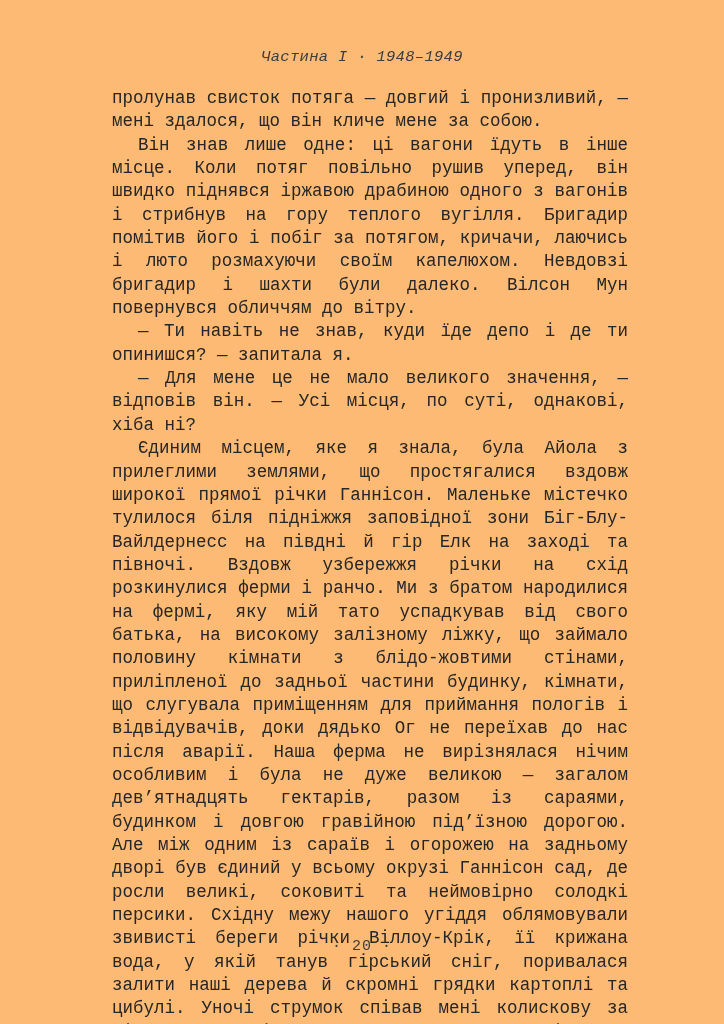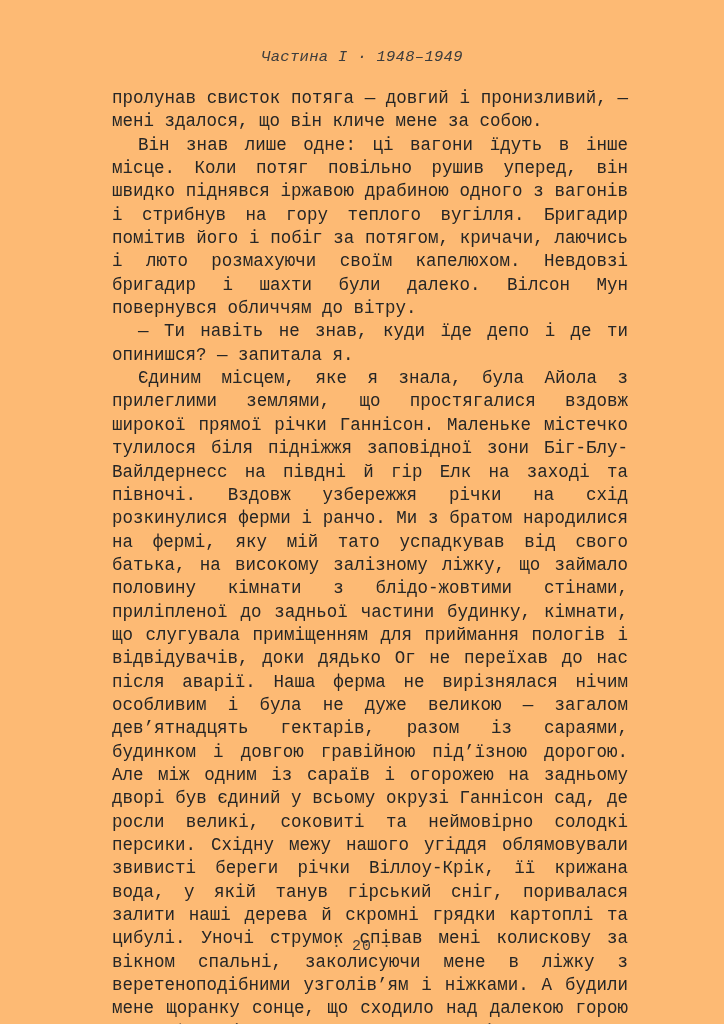--- a/index.html
+++ b/index.html
@@ -61,17 +61,18 @@
 </head>
 <body>
 
 <div class="page">
   <div class="running-header">Частина I · 1948–1949</div>
 
   <div class="body-text" id="paragraphs">
       <p class="para" lang="uk">пролунав свисток потяга — довгий і пронизливий, — мені здалося, що він кличе мене за собою.</p>
       <p class="para indent" lang="uk">Він знав лише одне: ці вагони їдуть в інше місце. Коли потяг повільно рушив уперед, він швидко піднявся іржавою драбиною одного з вагонів і стрибнув на гору теплого вугілля. Бригадир помітив його і побіг за потягом, кричачи, лаючись і люто розмахуючи своїм капелюхом. Невдовзі бригадир і шахти були далеко. Вілсон Мун повернувся обличчям до вітру.</p>
       <p class="para indent" lang="uk">— Ти навіть не знав, куди їде депо і де ти опинишся? — запитала я.</p>
+      <p class="para indent" lang="uk">— Для мене це не мало великого значення, — відповів він. — Усі місця, по суті, однакові, хіба ні?</p>
       <p class="para indent" lang="uk">Єдиним місцем, яке я знала, була Айола з прилеглими землями, що простягалися вздовж широкої прямої річки Ганнісон. Маленьке містечко тулилося біля підніжжя заповідної зони Біг-Блу-Вайлдернесс на півдні й гір Елк на заході та півночі. Вздовж узбережжя річки на схід розкинулися ферми і ранчо. Ми з братом народилися на фермі, яку мій тато успадкував від свого батька, на високому залізному ліжку, що займало половину кімнати з блідо-жовтими стінами, приліпленої до задньої частини будинку, кімнати, що слугувала приміщенням для приймання пологів і відвідувачів, доки дядько Ог не переїхав до нас після аварії. Наша ферма не вирізнялася нічим особливим і була не дуже великою — загалом дев’ятнадцять гектарів, разом із сараями, будинком і довгою гравійною під’їзною дорогою. Але між одним із сараїв і огорожею на задньому дворі був єдиний у всьому окрузі Ганнісон сад, де росли великі, соковиті та неймовірно солодкі персики. Східну межу нашого угіддя облямовували звивисті береги річки Віллоу-Крік, її крижана вода, у якій танув гірський сніг, поривалася залити наші дерева й скромні грядки картоплі та цибулі. Уночі струмок співав мені колискову за вікном спальні, заколисуючи мене в ліжку з веретеноподібними узголів’ям і ніжками. А будили мене щоранку сонце, що сходило над далекою горою Тендерфут, і протяжний свист поїздів, що ходили тричі на день через депо на</p>
     </div>
 
   <div class="page-number">· 20 ·</div>
 </div>
 
 </body></html>

